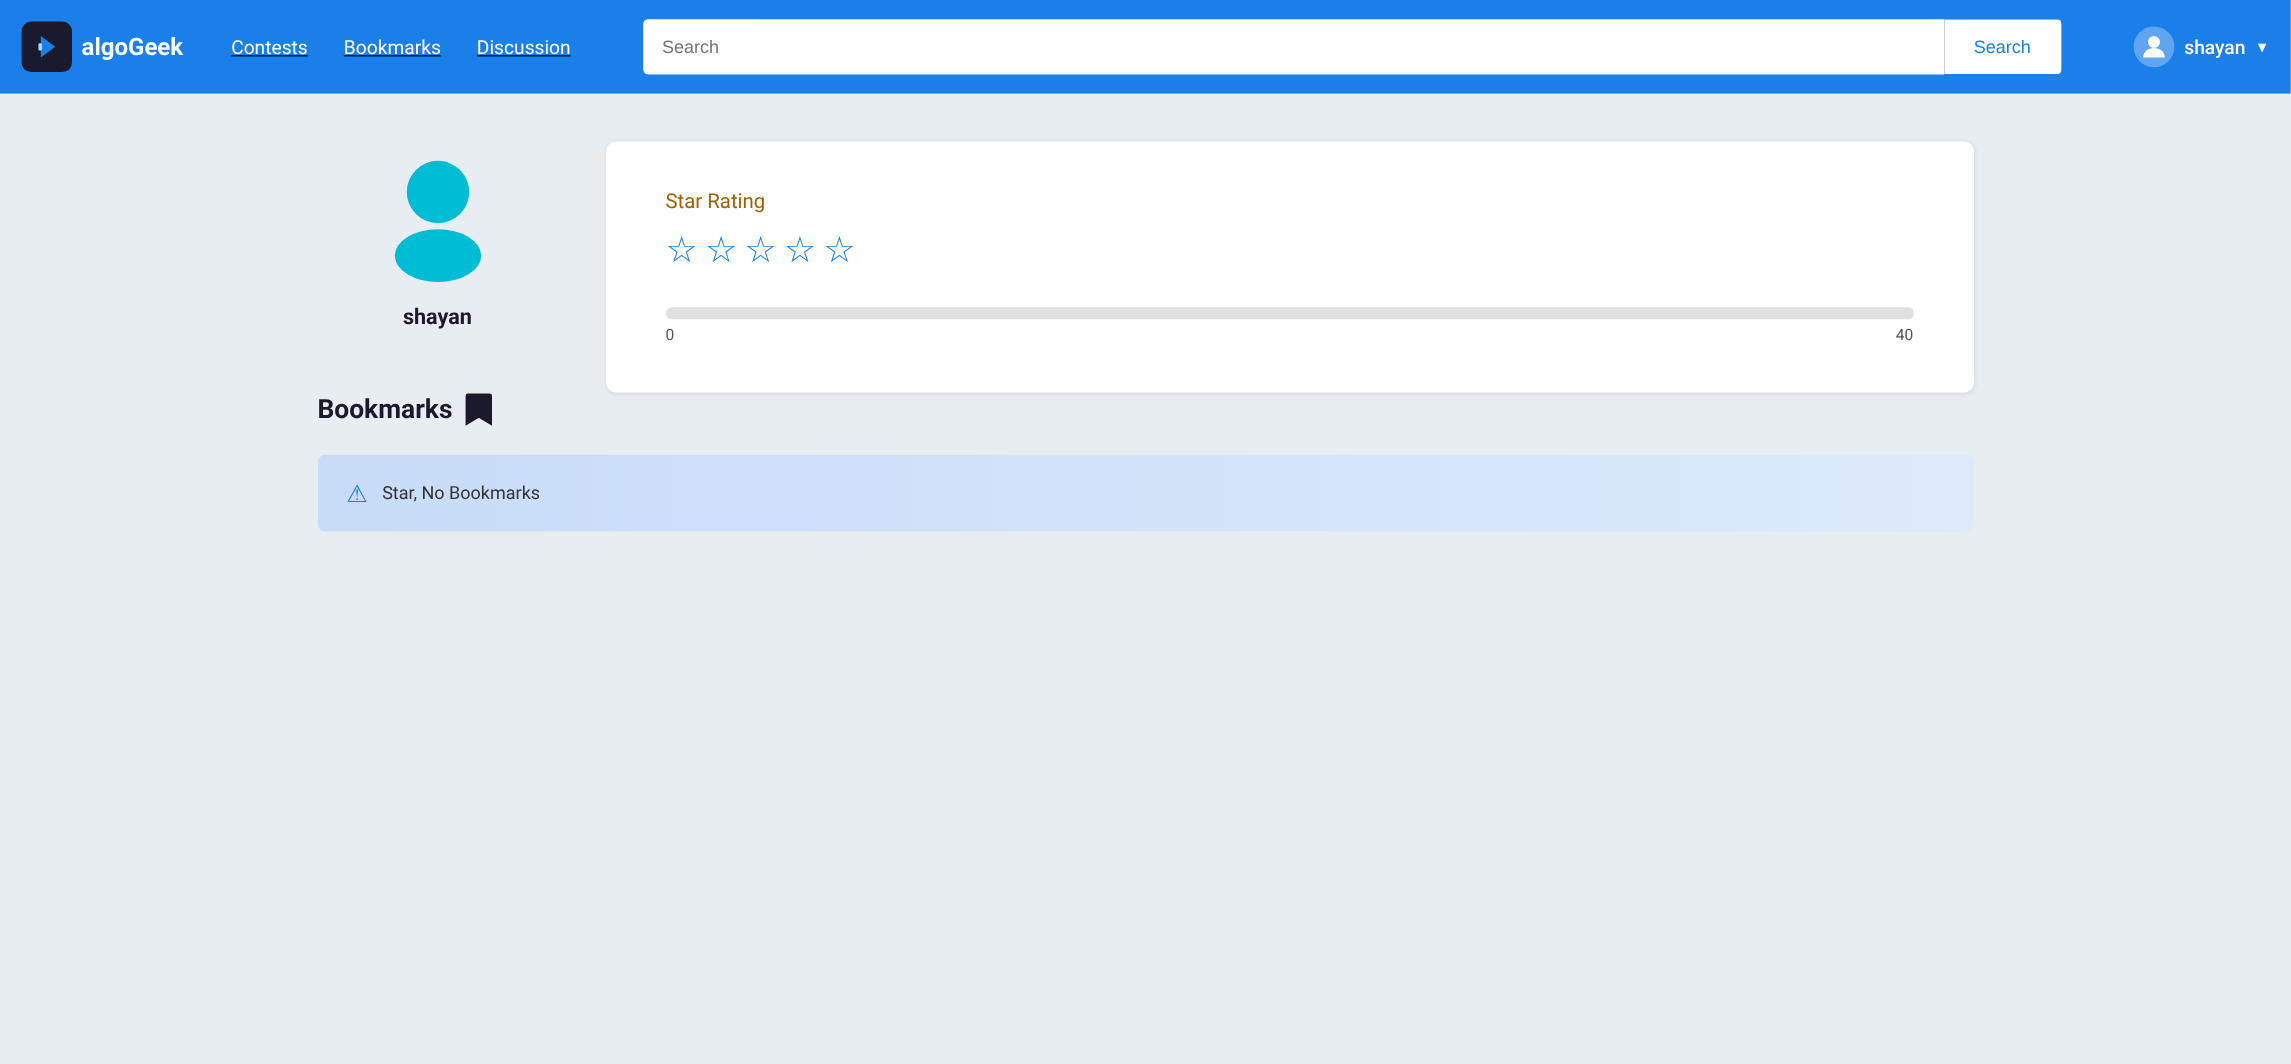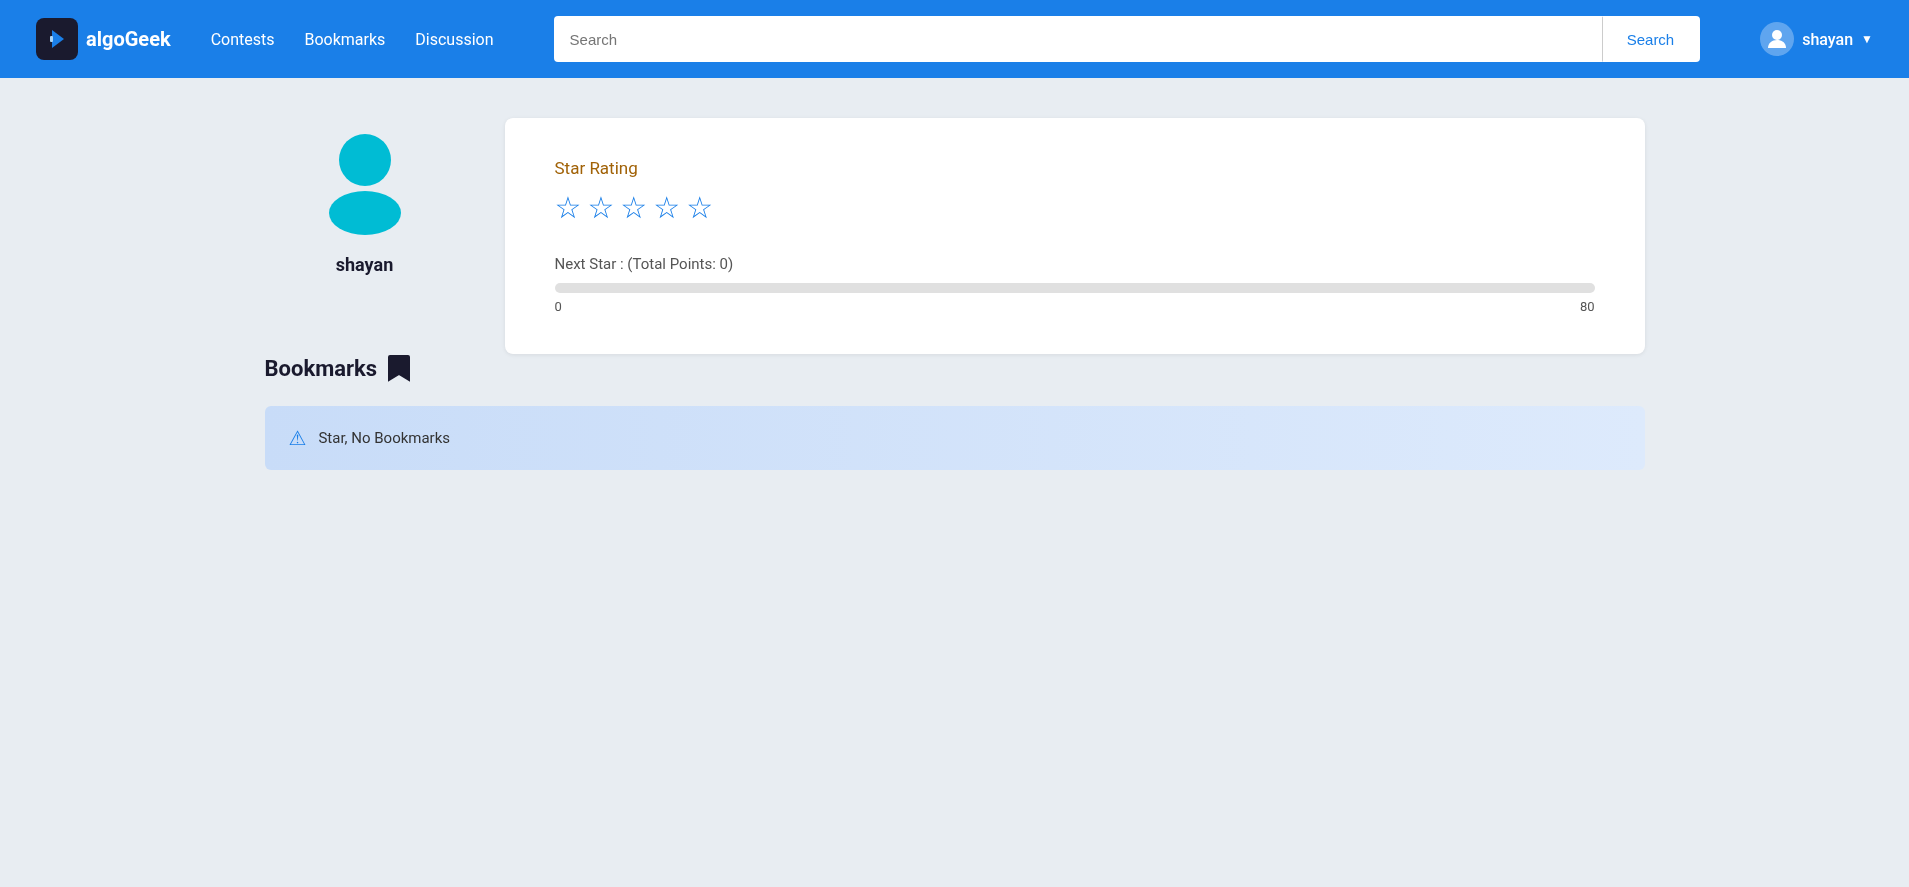--- a/index.html
+++ b/index.html
@@ -13,21 +13,21 @@
       background-color: #e8edf2;
       min-height: 887px;
     }
 
     
     .navbar {
       background-color: #1a7fe8;
       height: 78px;
       display: flex;
       align-items: center;
-      padding: 0 36px;
+      padding: 0 18px;
       gap: 40px;
     }
 
     .logo-area {
       display: flex;
       align-items: center;
       gap: 8px;
       text-decoration: none;
       color: white;
       font-weight: 700;
@@ -48,20 +48,21 @@
 
     .logo-icon svg {
       width: 26px;
       height: 26px;
     }
 
     .nav-links {
       display: flex;
       gap: 30px;
       align-items: flex-start;
+      text-decoration: underline;
     }
 
     .nav-link {
       color: white;
       text-decoration: none;
       font-size: 16px;
       font-weight: 400;
       cursor: pointer;
     }
 
@@ -331,29 +332,28 @@
       <div class="star-rating-label">Star Rating</div>
 
       <div class="stars-row">
         <span class="star">☆</span>
         <span class="star">☆</span>
         <span class="star">☆</span>
         <span class="star">☆</span>
         <span class="star">☆</span>
       </div>
 
-      <div class="next-star-label">Next Star : (Total Points: 0)</div>
 
       <div class="progress-container">
         <div class="progress-bar-bg">
           <div class="progress-bar-fill" style="width: 0%;"></div>
         </div>
         <div class="progress-labels">
           <span>0</span>
-          <span>80</span>
+          <span>40</span>
         </div>
       </div>
 
     </div>
   </div>
 
   <div class="bookmarks-section">
 
     <div class="bookmarks-heading">
       <span>Bookmarks</span>

